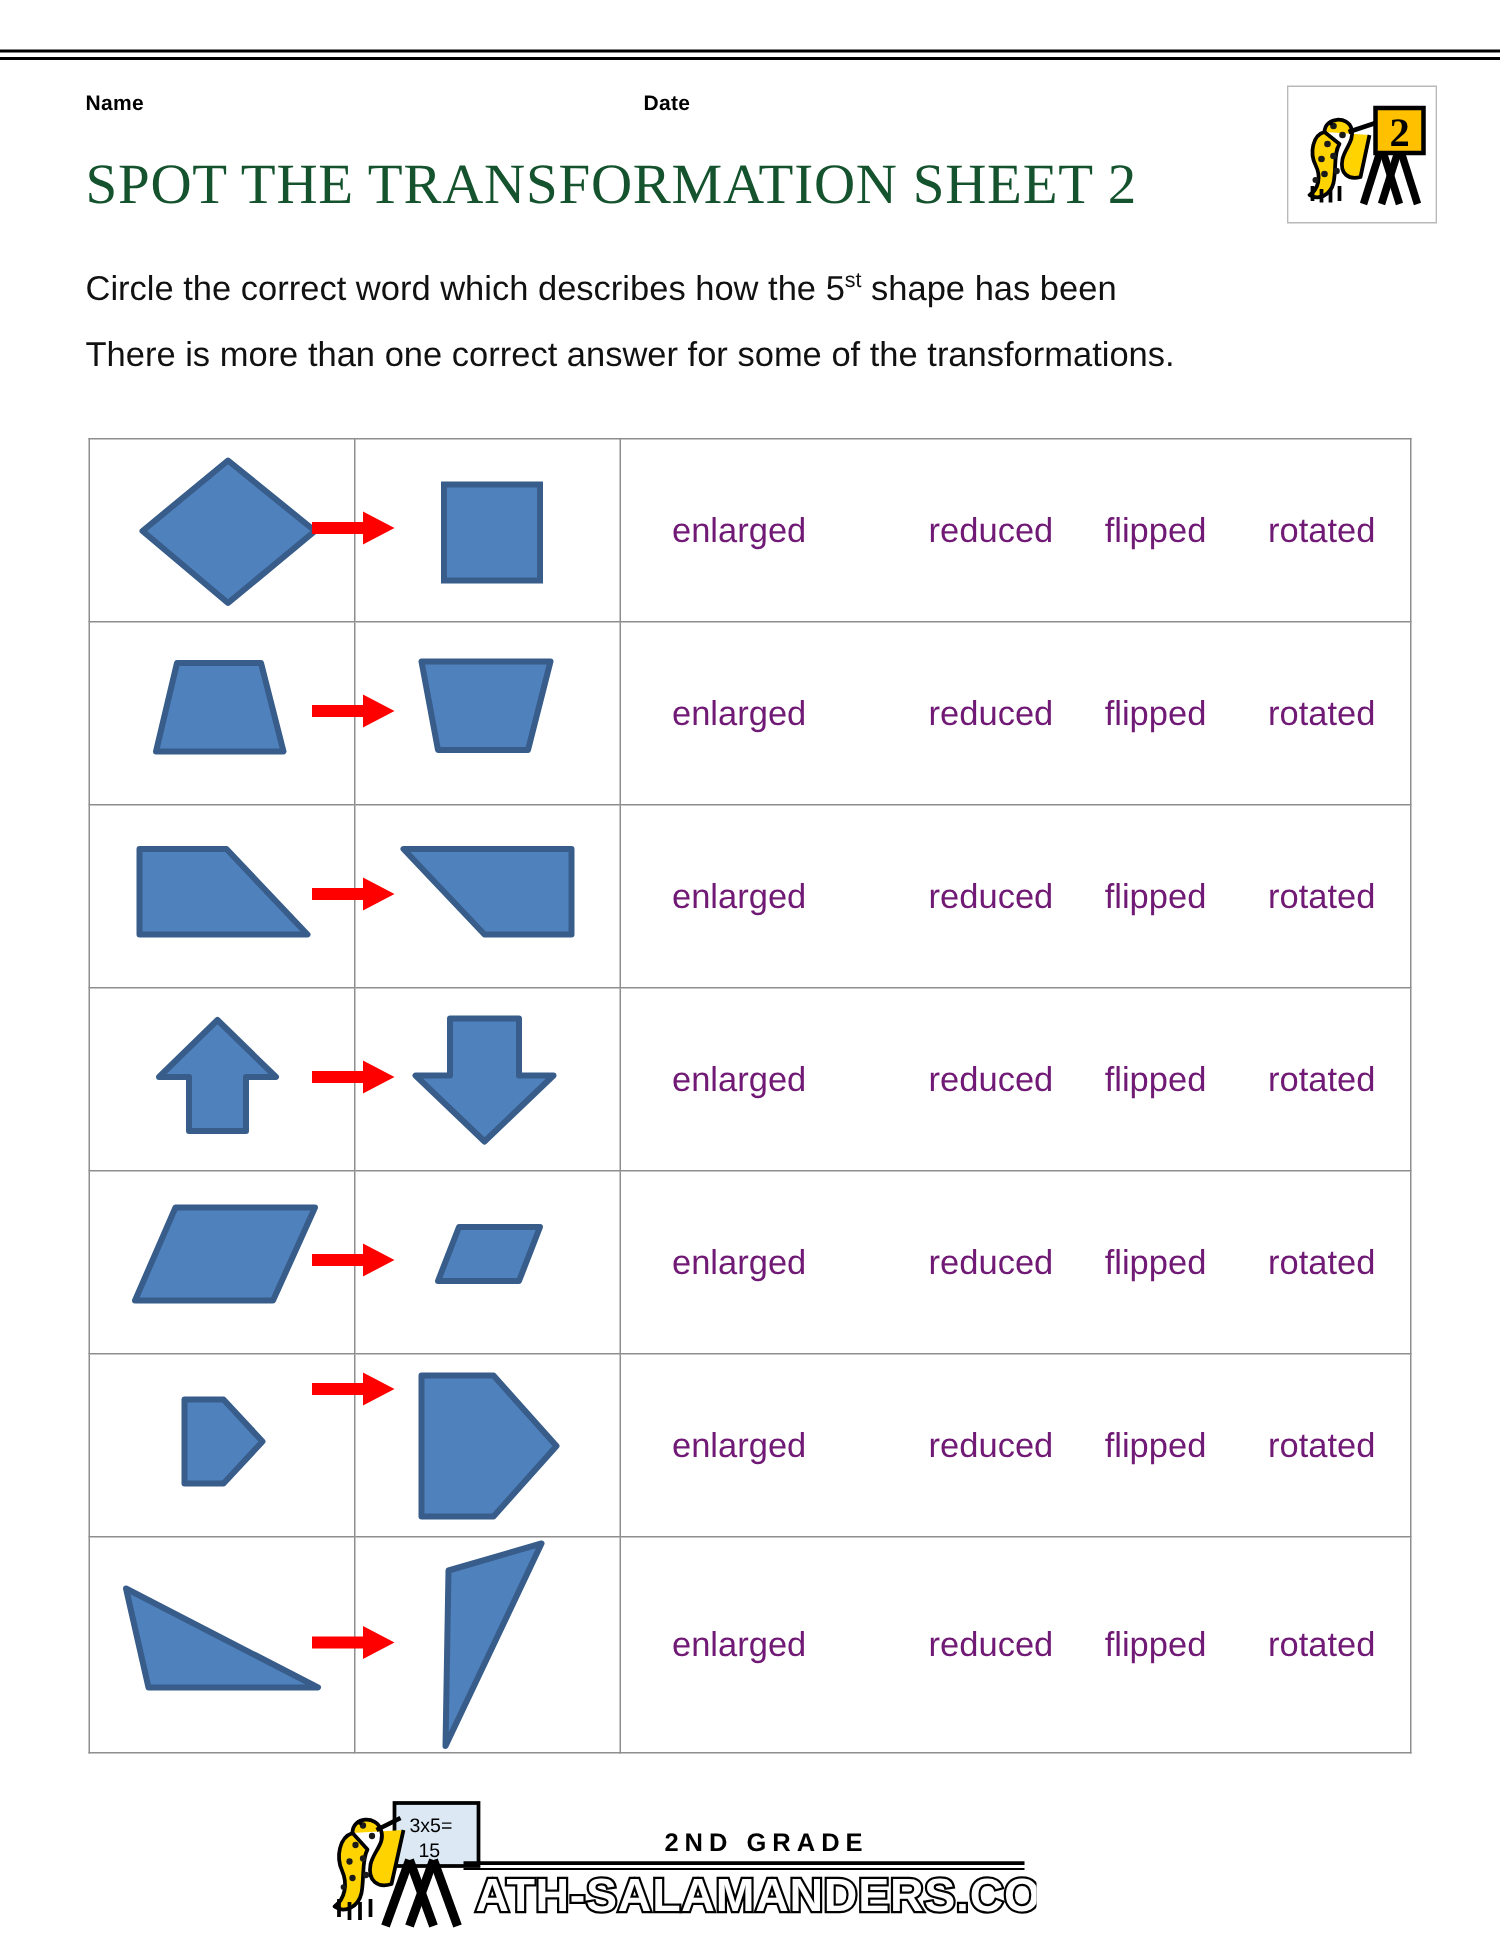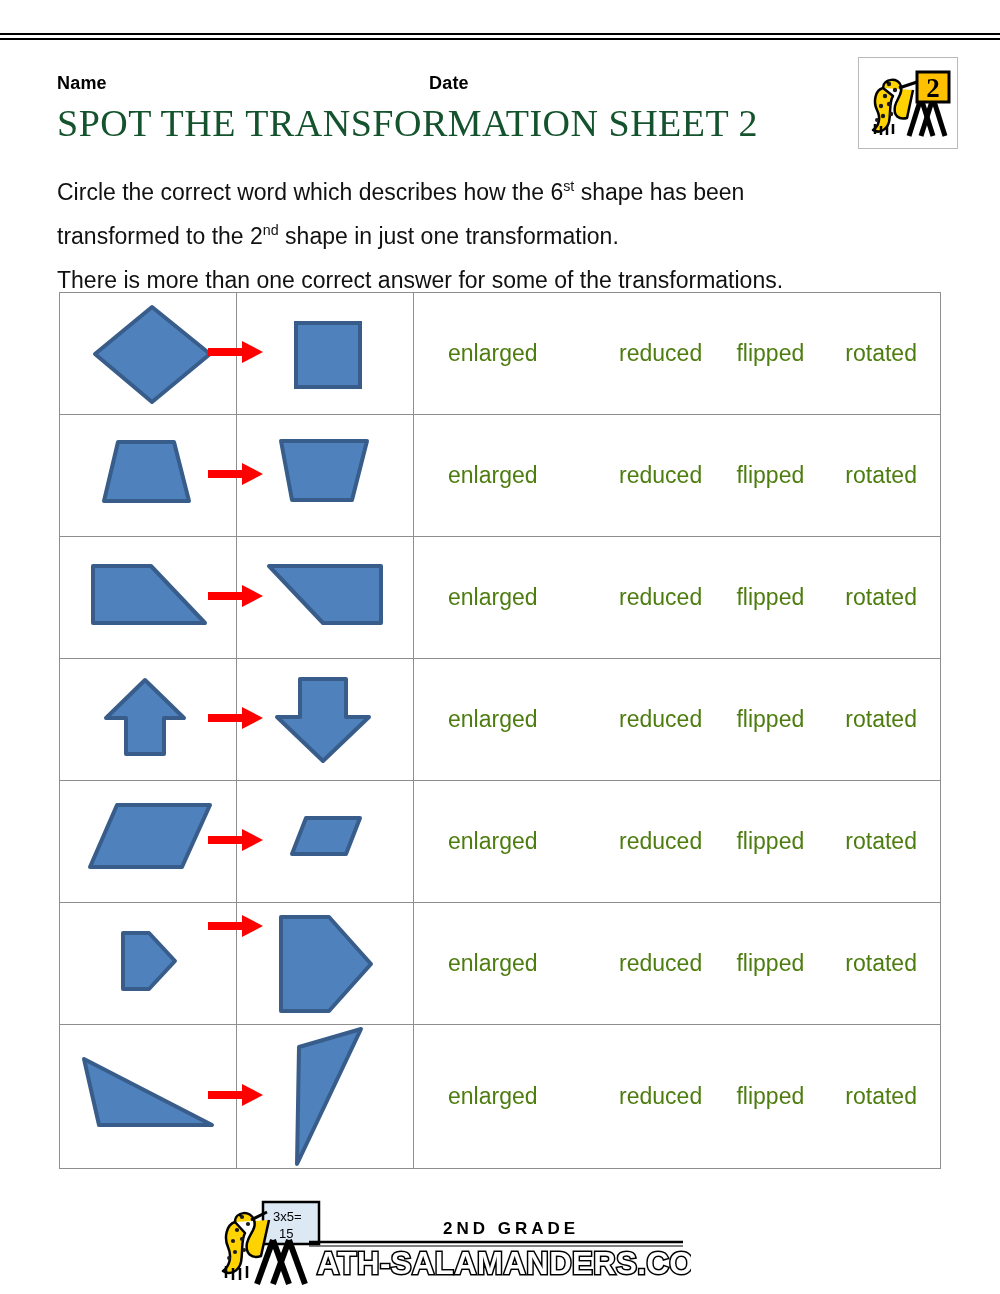--- a/index.html
+++ b/index.html
@@ -39,25 +39,24 @@
   .namedate {
     position: absolute;
     left: 57px;
     top: 59px;
     width: 820px;
     height: 20px;
   }
   .namedate .lbl {
     position: absolute;
     top: 0;
-    font-size: 18px;
+    font-size: 14px;
     font-weight: bold;
     letter-spacing: 0.2px;
     line-height: 18px;
-    margin-top: 15px;
   }
   .lbl-name { left: 0; }
   .lbl-date { left: 372px; }
 
   
   .worksheet-title {
     position: absolute;
     left: 57px;
     top: 101px;
     font-family: "Liberation Serif", serif;
@@ -132,21 +131,21 @@
     z-index: 5;
   }
 
   
   .words {
     display: flex;
     align-items: flex-start;
     justify-content: flex-start;
     padding-left: 34px;
     font-size: 23px;
-    color: #4d7c0f;
+    color: #701a75;
     height: 100%;
   }
   .words .w {
     display: inline-block;
     white-space: nowrap;
   }
   .w-enlarged { width: 130px; }
   .w-reduced  { width: 124px; margin-left: 48px; }
   .w-flipped  { width: 115px; }
   .w-rotated  { width: 100px; }
@@ -216,24 +215,21 @@
         <circle cx="24" cy="58" r="2.2"></circle>
         <circle cx="32" cy="56" r="2.2"></circle>
         <circle cx="18" cy="62" r="2"></circle>
       </g>
       <circle cx="28" cy="24" r="1.6" fill="#000"></circle>
     </svg>
   </div>
 
   <div class="instructions">
     <div>
-      <span>Circle the correct word which describes how the 6</span><sup>st</sup><span> shape has been</span>
-    </div>
-    <div>
-      <span>transformed to the 2</span><sup>nd</sup><span> shape in just one transformation.</span>
+      <span>Circle the correct word which describes how the 5</span><sup>st</sup><span> shape has been</span>
     </div>
     <div>There is more than one correct answer for some of the transformations.</div>
   </div>
 
   <table class="tbl">
     <colgroup>
       <col class="col-shape1">
       <col class="col-shape2">
       <col class="col-words">
     </colgroup>

